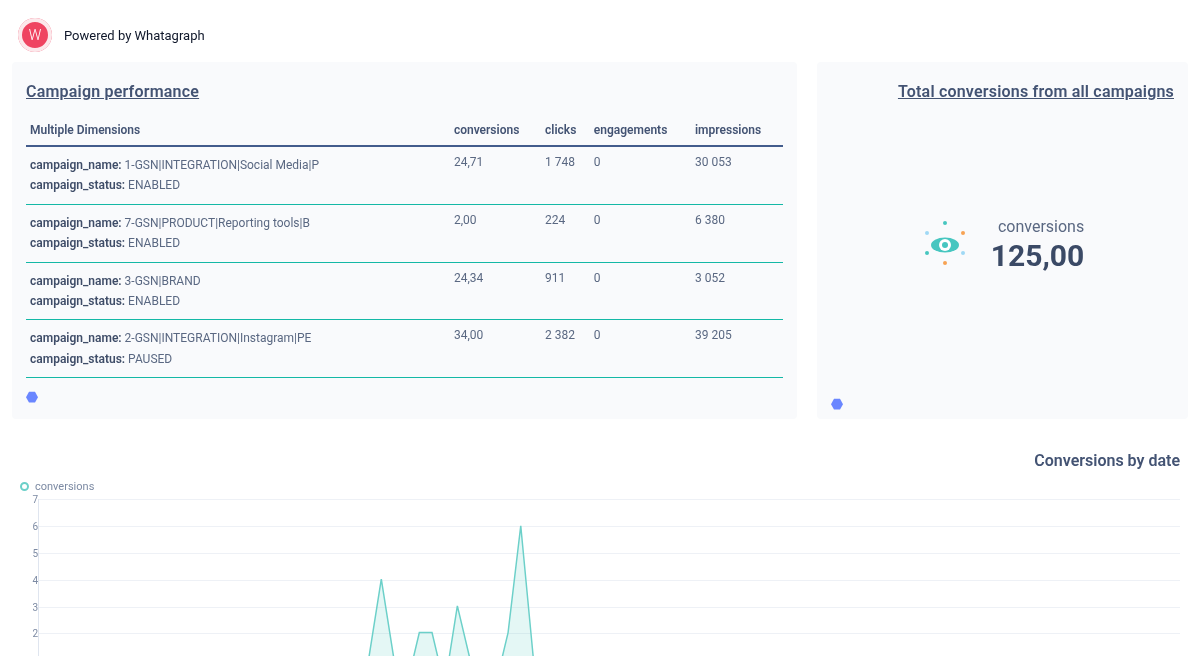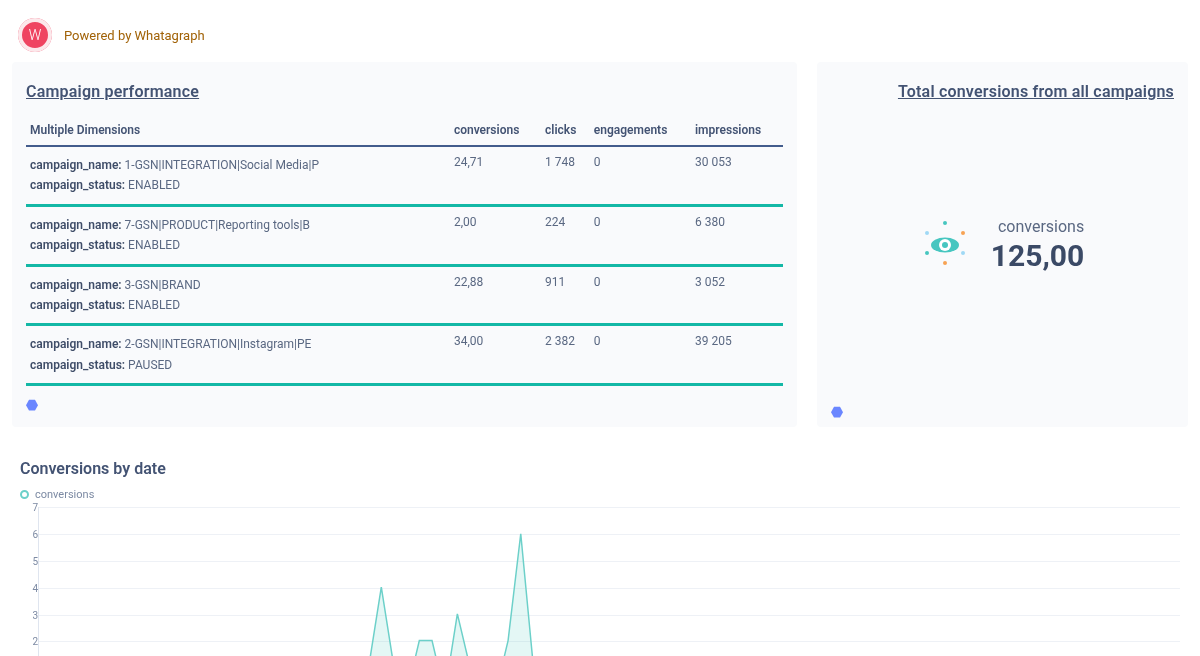--- a/index.html
+++ b/index.html
@@ -24,21 +24,21 @@
     width: 34px; height: 34px;
     border-radius: 50%;
     background: radial-gradient(circle at 50% 50%, #ef4461 0%, #ef4461 68%, #f9cdd4 100%);
     box-shadow: 0 0 0 4px #fce8eb inset;
     display: flex; align-items: center; justify-content: center;
     color: #fff;
     font-size: 14px;
     font-weight: 300;
   }
   .powered {
-    color: #a16207;
+    color: #0f172a;
     font-size: 13px;
   }
 
   
   .panels-top {
     display: flex;
     gap: 20px;
     padding: 0 12px;
   }
   .panel {
@@ -70,21 +70,21 @@
     font-size: 12px;
     color: #435373;
     padding: 8px 4px 8px 4px;
     border-bottom: 2px solid #435c8c;
   }
   .tbl thead th:first-child { width: 56%; }
   .tbl tbody td {
     font-size: 12px;
     color: #5a6882;
     padding: 8px 4px;
-    border-bottom: 3px solid #14b8a6;
+    border-bottom: 1px solid #14b8a6;
     vertical-align: top;
   }
   .dim-label { font-weight: 600; color:#3f4d68; }
   .dim-line { line-height: 1.7; }
 
   .source-icon {
     width: 12px; height: 12px;
     display: inline-block;
     margin-top: 10px;
   }
@@ -155,20 +155,21 @@
   .panel-chart {
     margin: 20px 12px 0 12px;
     background: #ffffff;
     padding: 12px 8px 0 8px;
   }
   .chart-title {
     color: #435373;
     font-size: 16px;
     font-weight: 600;
     margin-bottom: 10px;
+    text-align: right;
   }
   .legend {
     display: flex; align-items: center; gap: 6px;
     font-size: 11px; color: #7c8aa3;
     margin-bottom: 6px;
   }
   .legend-dot {
     width: 9px; height: 9px; border-radius: 50%;
     border: 2px solid #6cd0c9; background: #fff;
     display: inline-block;
@@ -249,21 +250,21 @@
             <td>2,00</td>
             <td>224</td>
             <td>0</td>
             <td>6 380</td>
           </tr>
           <tr>
             <td>
               <div class="dim-line"><span class="dim-label">campaign_name:</span><span> 3-GSN|BRAND</span></div>
               <div class="dim-line"><span class="dim-label">campaign_status:</span><span> ENABLED</span></div>
             </td>
-            <td>22,88</td>
+            <td>24,34</td>
             <td>911</td>
             <td>0</td>
             <td>3 052</td>
           </tr>
           <tr>
             <td>
               <div class="dim-line"><span class="dim-label">campaign_name:</span><span> 2-GSN|INTEGRATION|Instagram|PE</span></div>
               <div class="dim-line"><span class="dim-label">campaign_status:</span><span> PAUSED</span></div>
             </td>
             <td>34,00</td>

